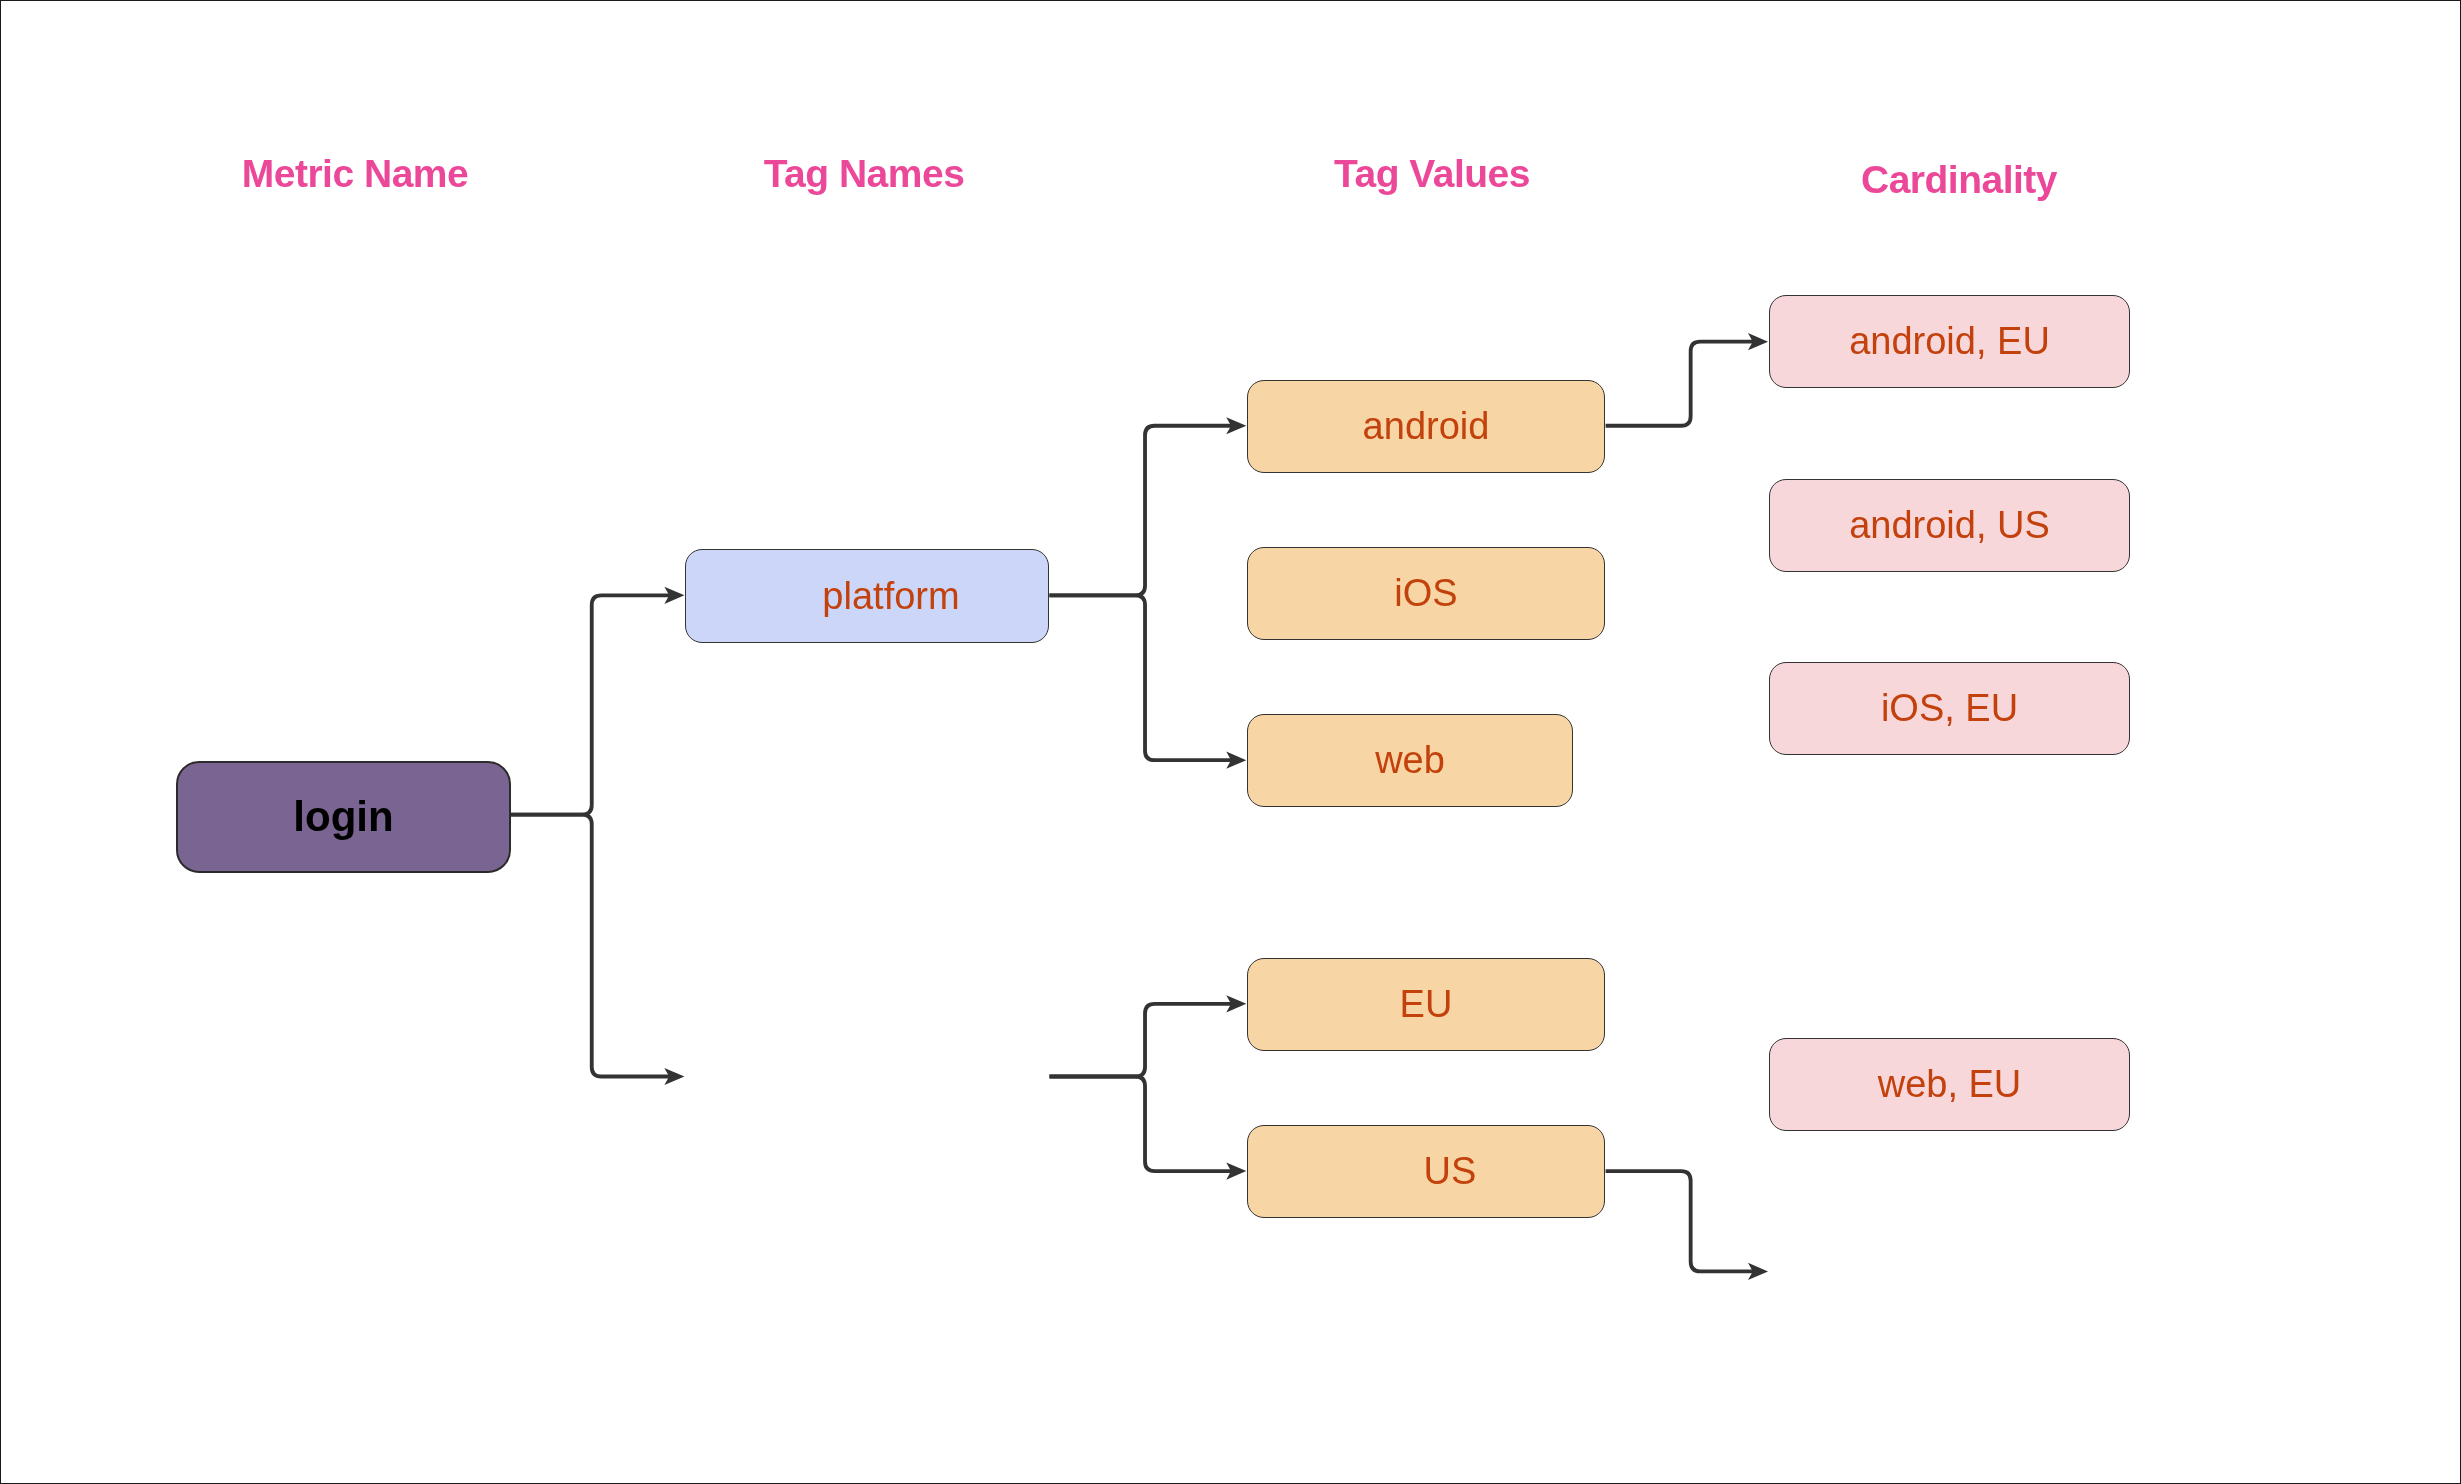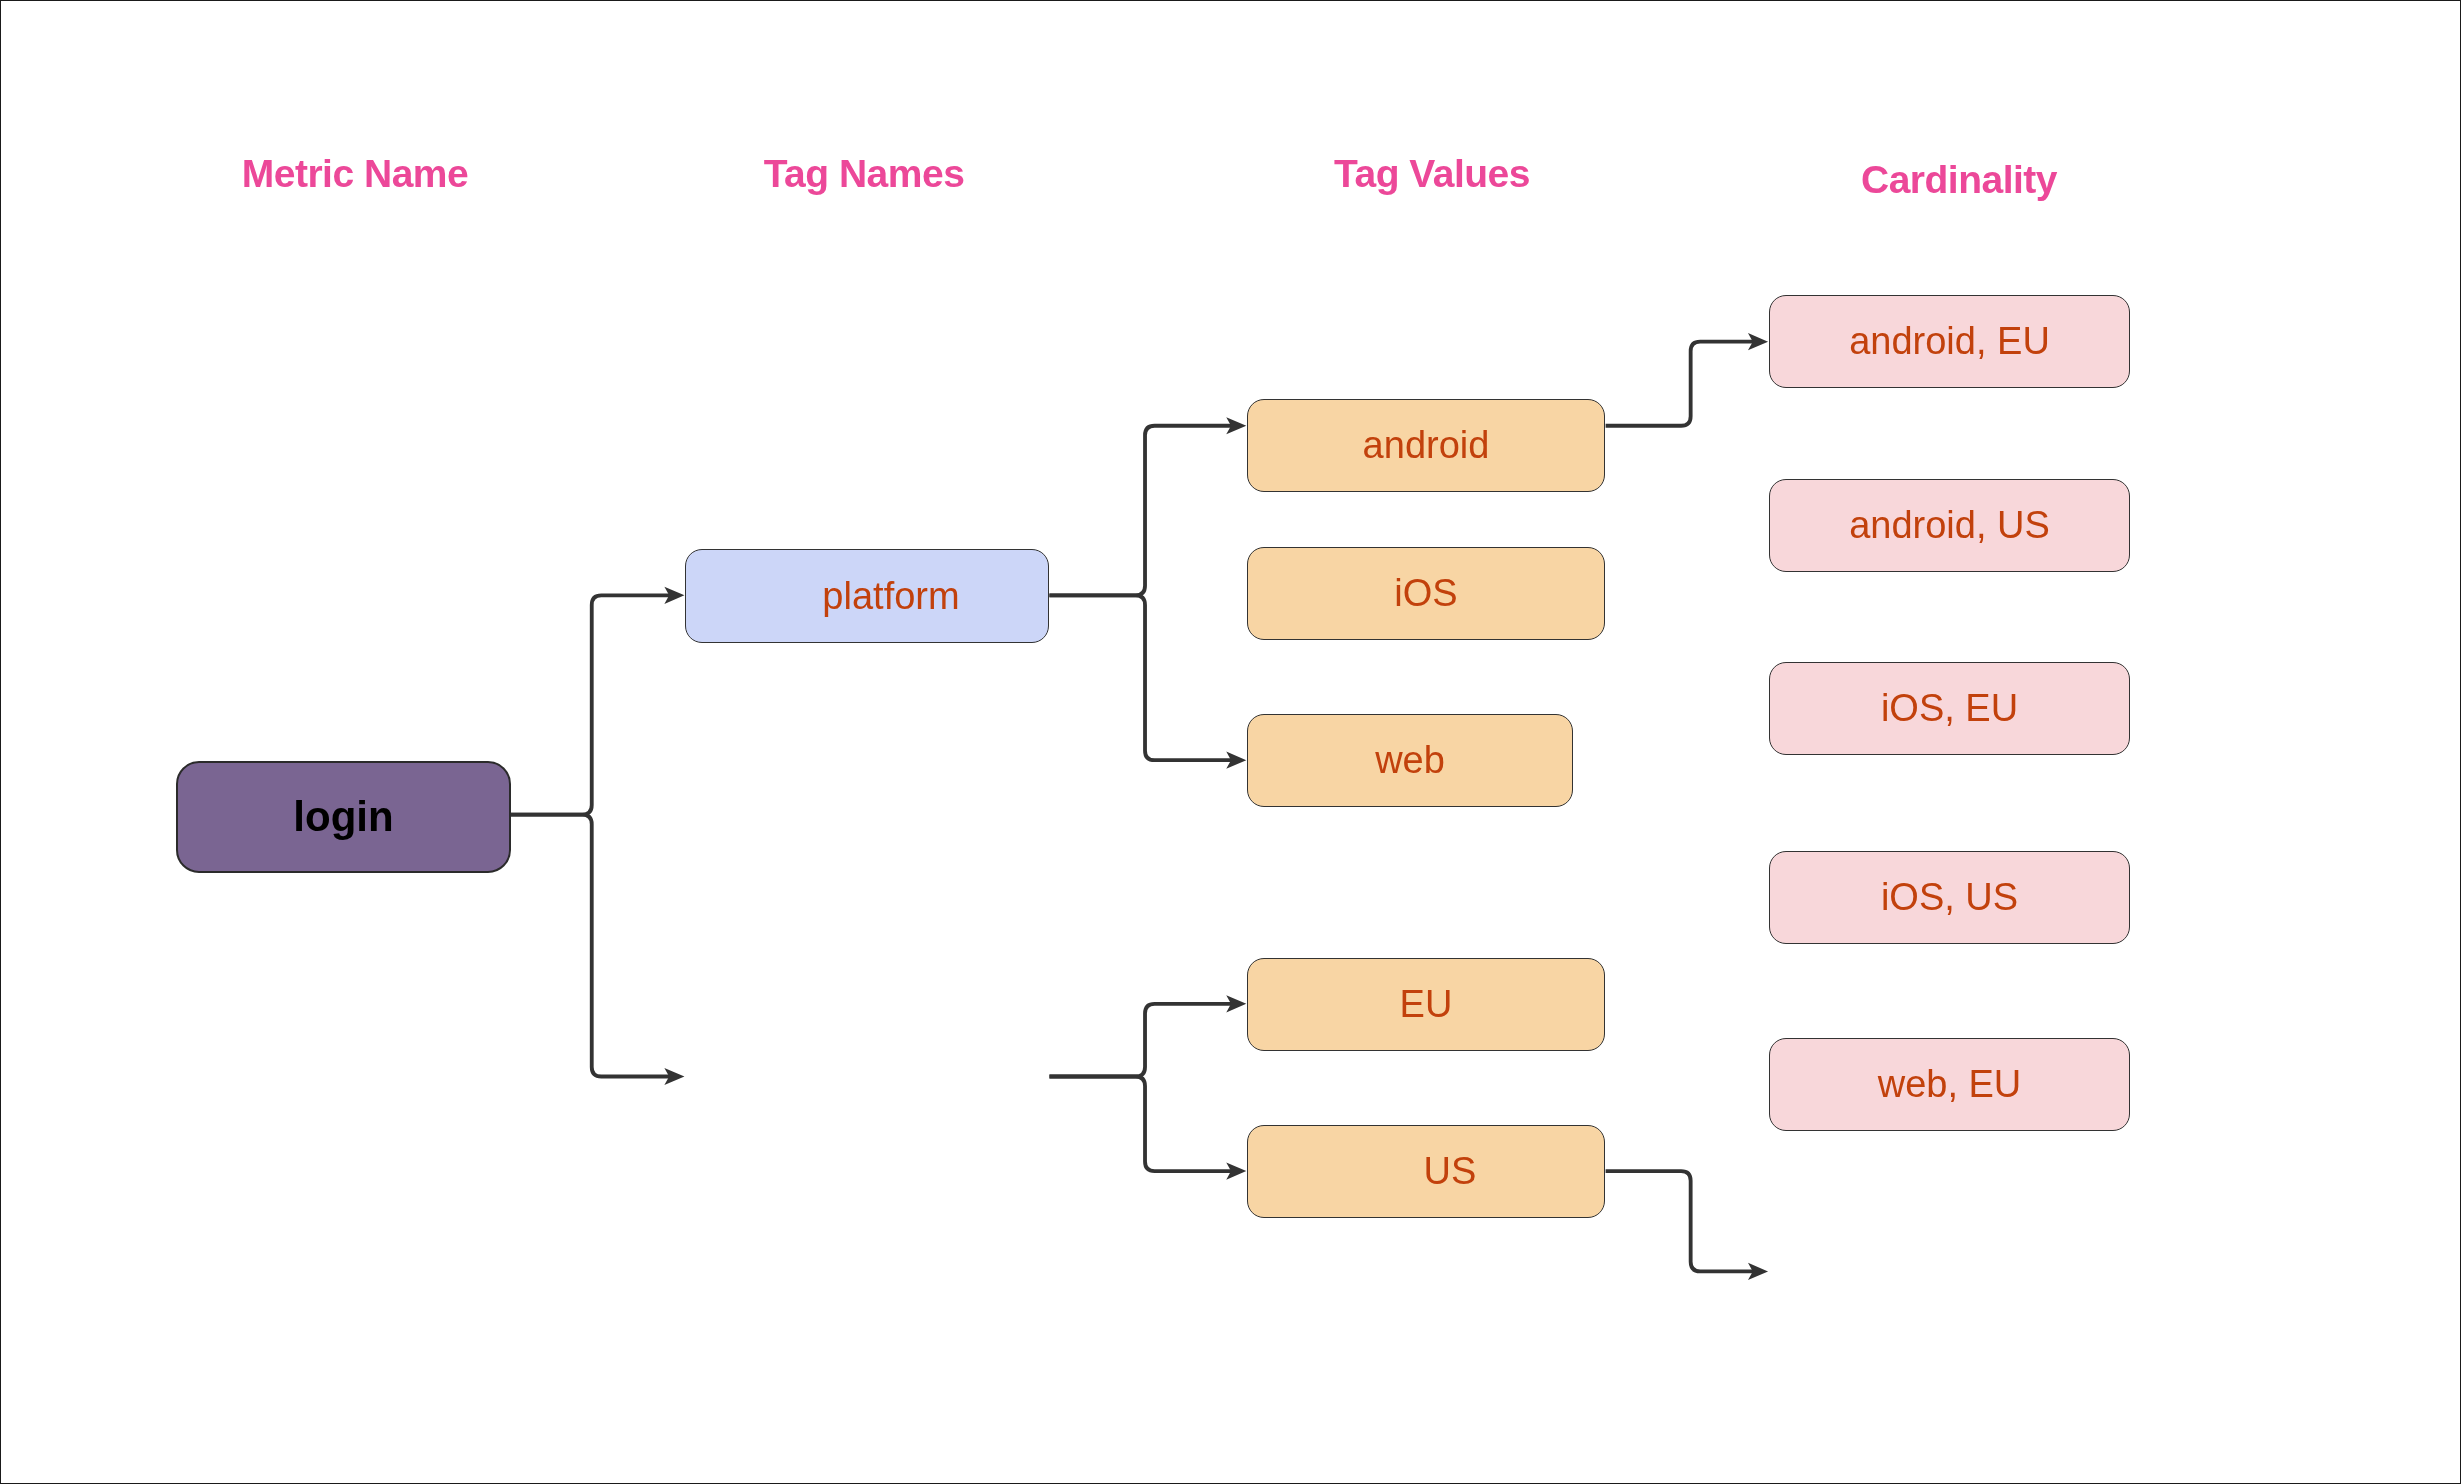--- a/index.html
+++ b/index.html
@@ -102,26 +102,25 @@
     <g>
       <path class="edge-path" d="M 1679 1224.5 L 1758 1224.5 Q 1768 1224.5 1768 1234.5 L 1768 1319.5 Q 1768 1329.5 1778 1329.5 L 1834 1329.5"></path>
       <polygon class="edge-arrow" points="1849,1329.5 1828,1320.5 1833,1329.5 1828,1338.5"></polygon>
     </g>
   </svg>
 
   <div class="node metric" style="left:175px; top:760px; width:335px; height:112px;">login</div>
 
   <div class="node tag-name" style="left:684px; top:548px; width:364px; height:94px;">platform</div>
 
-  <div class="node tag-value" style="left:1246px; top:379px;  width:358px; height:93px;margin-top:19px;">android</div>
+  <div class="node tag-value" style="left:1246px; top:379px;  width:358px; height:93px;">android</div>
   <div class="node tag-value" style="left:1246px; top:546px;  width:358px; height:93px;">iOS</div>
   <div class="node tag-value" style="left:1246px; top:713px;  width:326px; height:93px;">web</div>
   <div class="node tag-value" style="left:1246px; top:957px; width:358px; height:93px;">EU</div>
   <div class="node tag-value" style="left:1246px; top:1124px; width:358px; height:93px;padding-left:48px;">US</div>
 
   <div class="node cardinality" style="left:1768px; top:294px;  width:361px; height:93px;">android, EU</div>
   <div class="node cardinality" style="left:1768px; top:478px;  width:361px; height:93px;">android, US</div>
   <div class="node cardinality" style="left:1768px; top:661px;  width:361px; height:93px;">iOS, EU</div>
-  <div class="node cardinality" style="left:1768px; top:850px;  width:361px; height:93px;">iOS, US</div>
   <div class="node cardinality" style="left:1768px; top:1037px; width:361px; height:93px;">web, EU</div>
 
 </div>
 
 
 </body></html>

